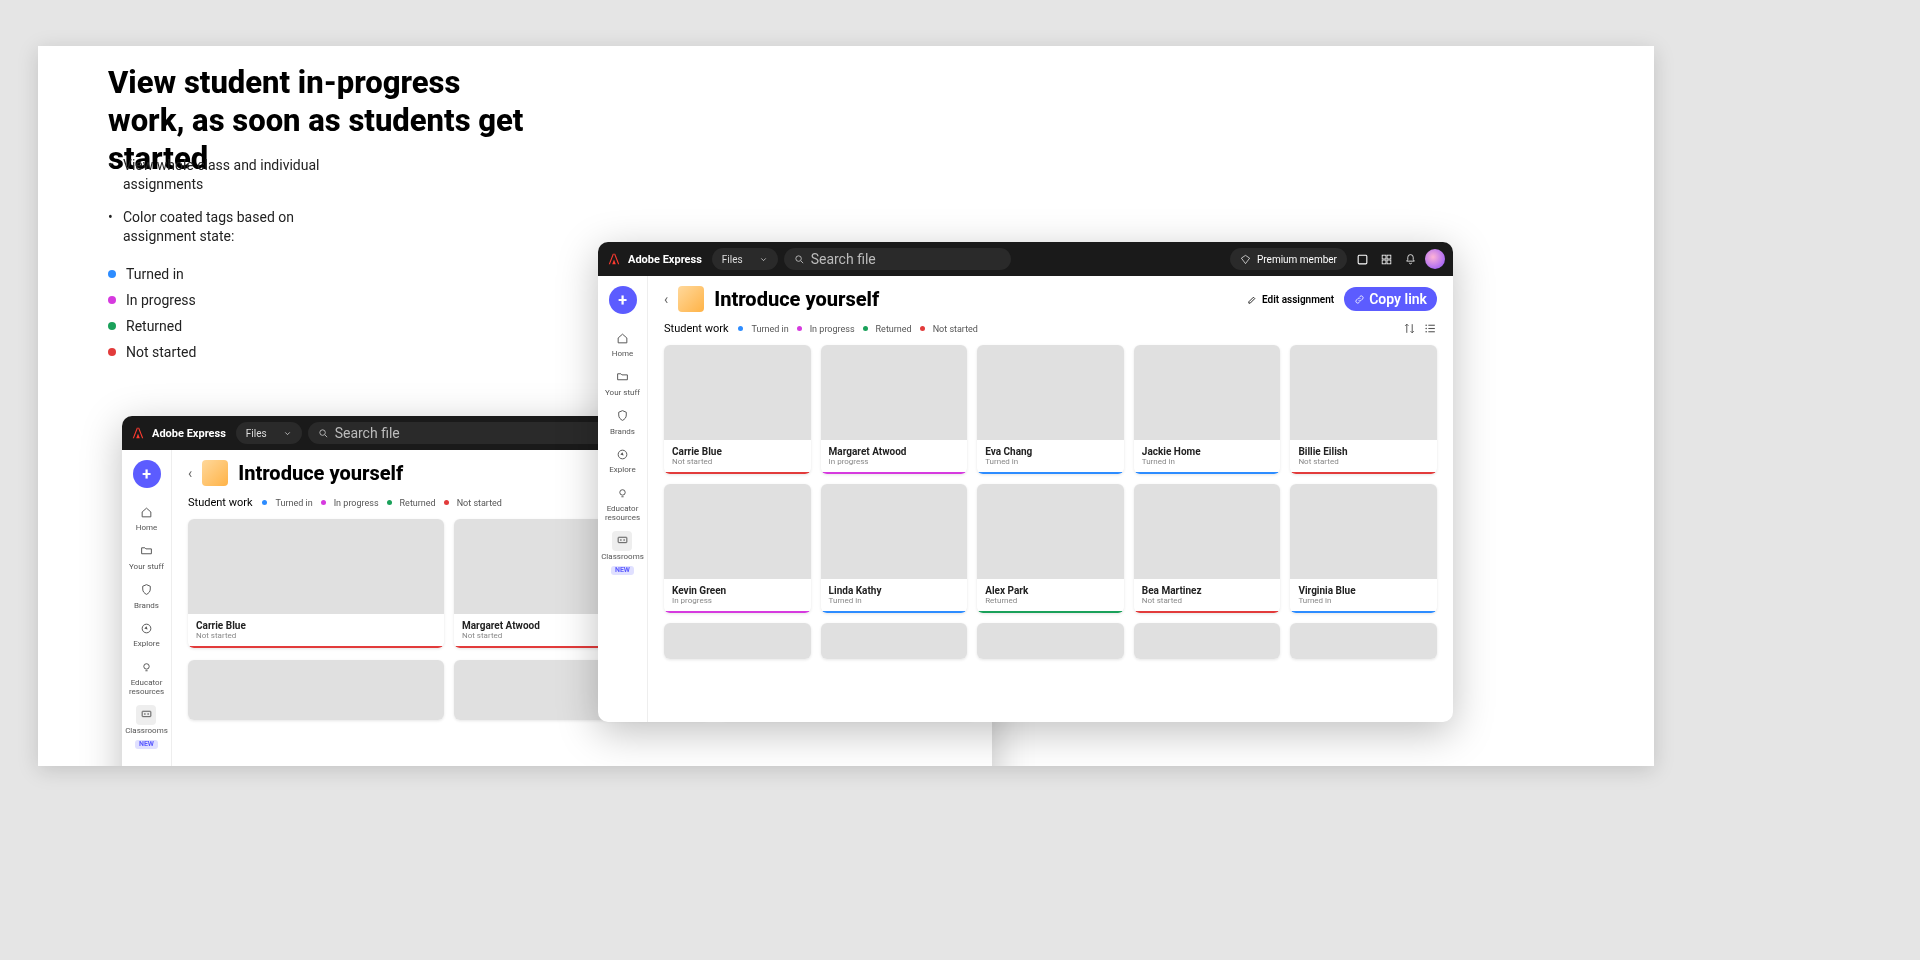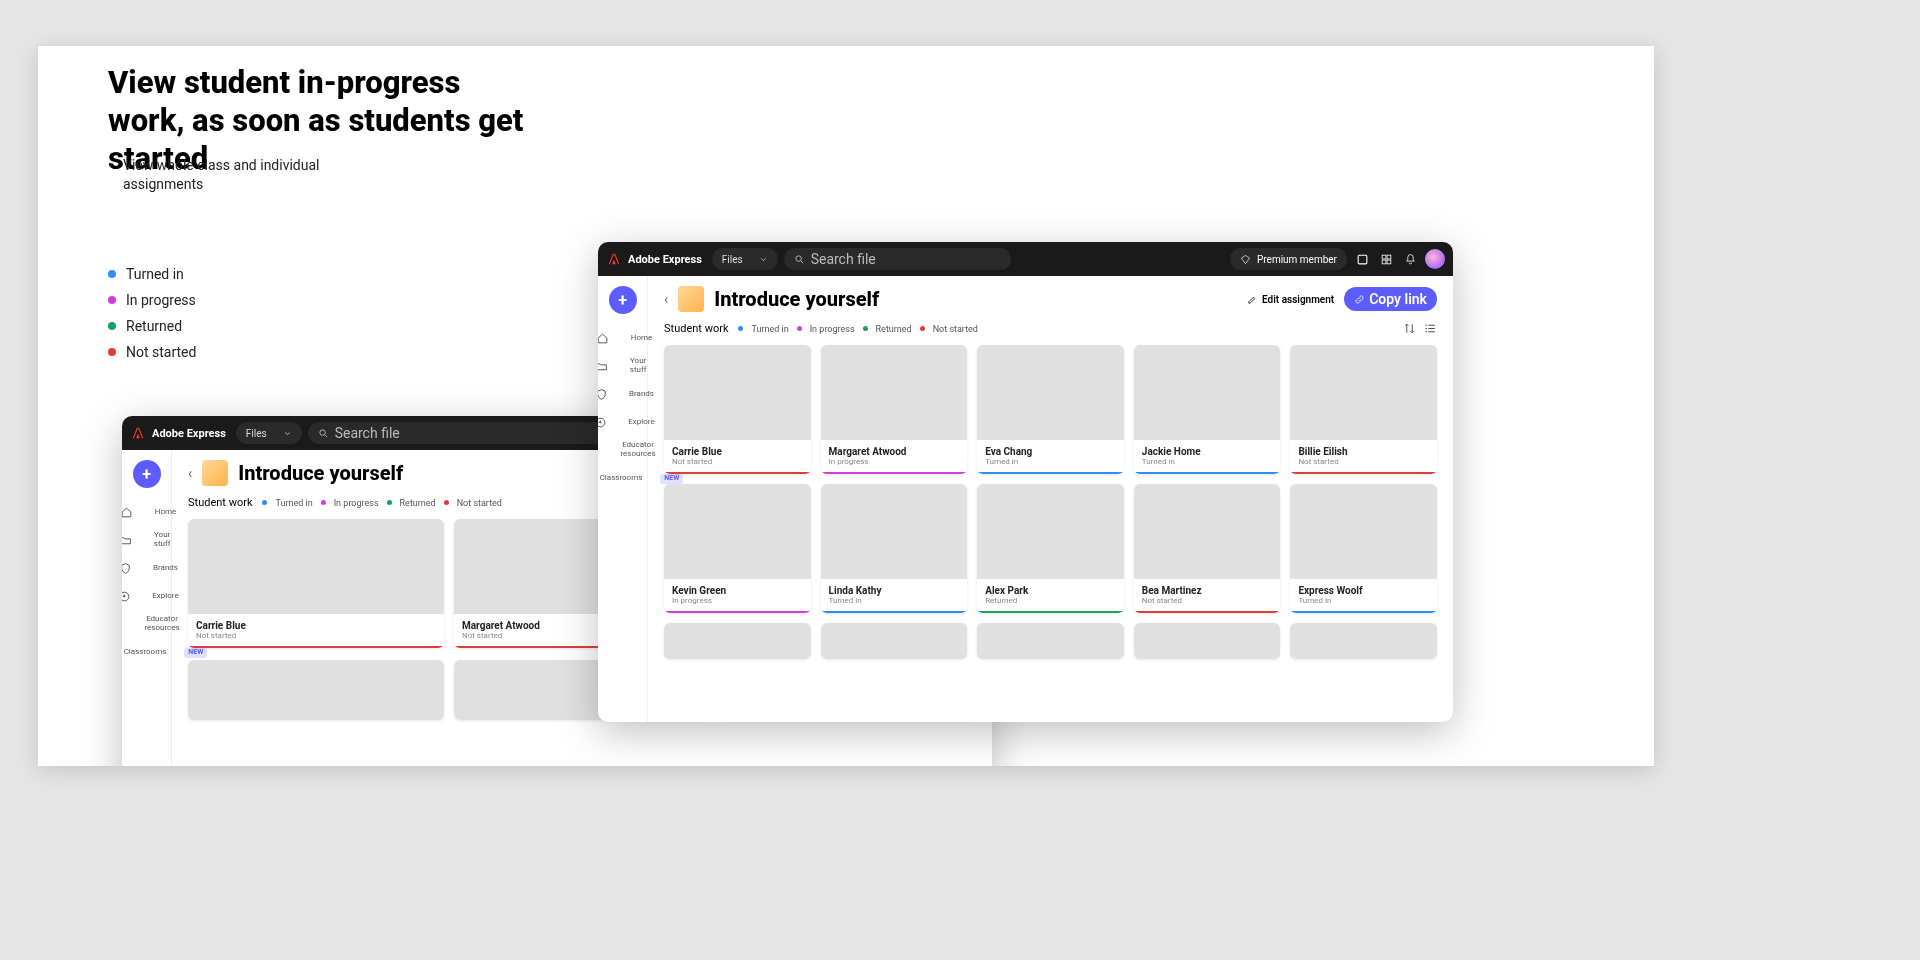--- a/index.html
+++ b/index.html
@@ -127,21 +127,21 @@
     flex-direction: column;
     align-items: center;
     padding-top: 10px;
     gap: 8px;
     font-size: 8px;
     color: #555;
   }
   .sidebar .fab {
     width: 28px;height:28px;border-radius:50%;background:#5c5cff;display:flex;align-items:center;justify-content:center;color:#fff;font-size:16px;font-weight:700;margin-bottom:6px;
   }
-  .side-item { display:flex;flex-direction:row;align-items:center;gap:18px;text-align:center;line-height:1.1; cursor:pointer;}
+  .side-item { display:flex;flex-direction:column;align-items:center;gap:2px;text-align:center;line-height:1.1; cursor:pointer;}
   .side-item.active .side-icon { background:#eee; }
   .side-icon { width:20px;height:20px;display:flex;align-items:center;justify-content:center;border-radius:4px;}
   .new-badge { background:#e0e0ff;color:#5c5cff;font-size:7px;font-weight:700;padding:1px 4px;border-radius:3px;margin-top:2px;}
 
   .content { flex:1; padding: 10px 16px; overflow:hidden;}
   .content-header { display:flex;align-items:center;gap:10px;margin-bottom:10px;}
   .back-chev { font-size:14px;color:#666;cursor:pointer;}
   .assign-thumb { width:26px;height:26px;background:linear-gradient(135deg,#ffd89b,#ffb347);border-radius:4px;display:flex;align-items:center;justify-content:center;font-size:6px;}
   .assign-title { font-size:20px; font-weight:800; color:#000;}
   .content-header .hspacer { flex:1; }
@@ -187,20 +187,21 @@
 
   svg { display:block; }
 </style>
 </head>
 <body>
 
 <div class="slide">
   <h1 class="slide-title">View student in-progress work, as soon as students get started</h1>
   <ul class="bullets">
     <li>View whole class and individual assignments</li>
+    <li>Color coated tags based on assignment state:</li>
   </ul>
   <div class="legend-list" id="slide-leg">
       <div class="legend-row">
         <span class="legend-dot" style="background:#2d8cff"></span>
         <span>Turned in</span>
       </div>
       <div class="legend-row">
         <span class="legend-dot" style="background:#d63adf"></span>
         <span>In progress</span>
       </div>
@@ -596,21 +597,21 @@
     <div class="thumb th-grey"></div>
     <div class="meta">
       <div class="name">Bea Martinez</div>
       <div class="status">Not started</div>
     </div>
     <div class="bar" style="background:#e23b3b"></div>
   </div>
             <div class="card">
     <div class="thumb th-paper"></div>
     <div class="meta">
-      <div class="name">Express Woolf</div>
+      <div class="name">Virginia Blue</div>
       <div class="status">Turned in</div>
     </div>
     <div class="bar" style="background:#2d8cff"></div>
   </div>
     </div>
     <div class="grid" style="margin-top:10px;">
       <div class="card" style="height:36px;overflow:hidden;">
     <div class="thumb th-teal" style="height:36px;"></div>
   </div>
             <div class="card" style="height:36px;overflow:hidden;">

